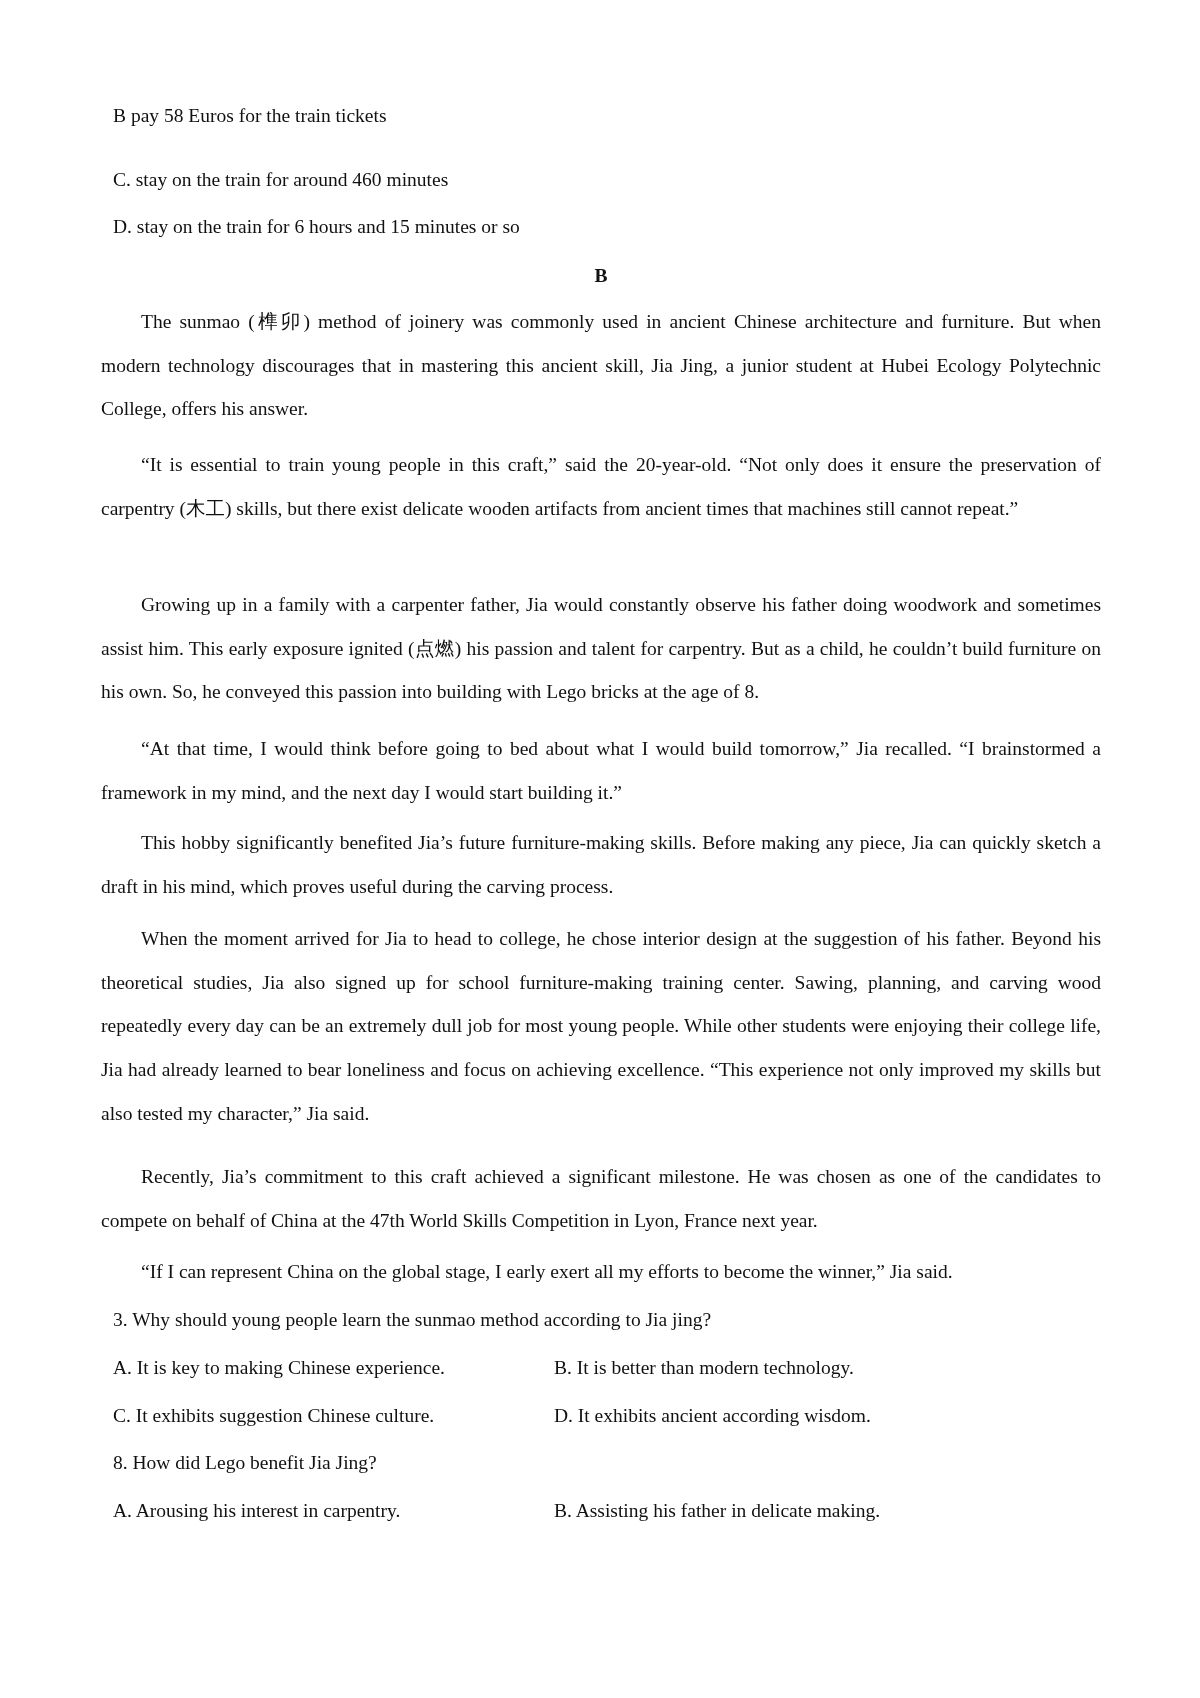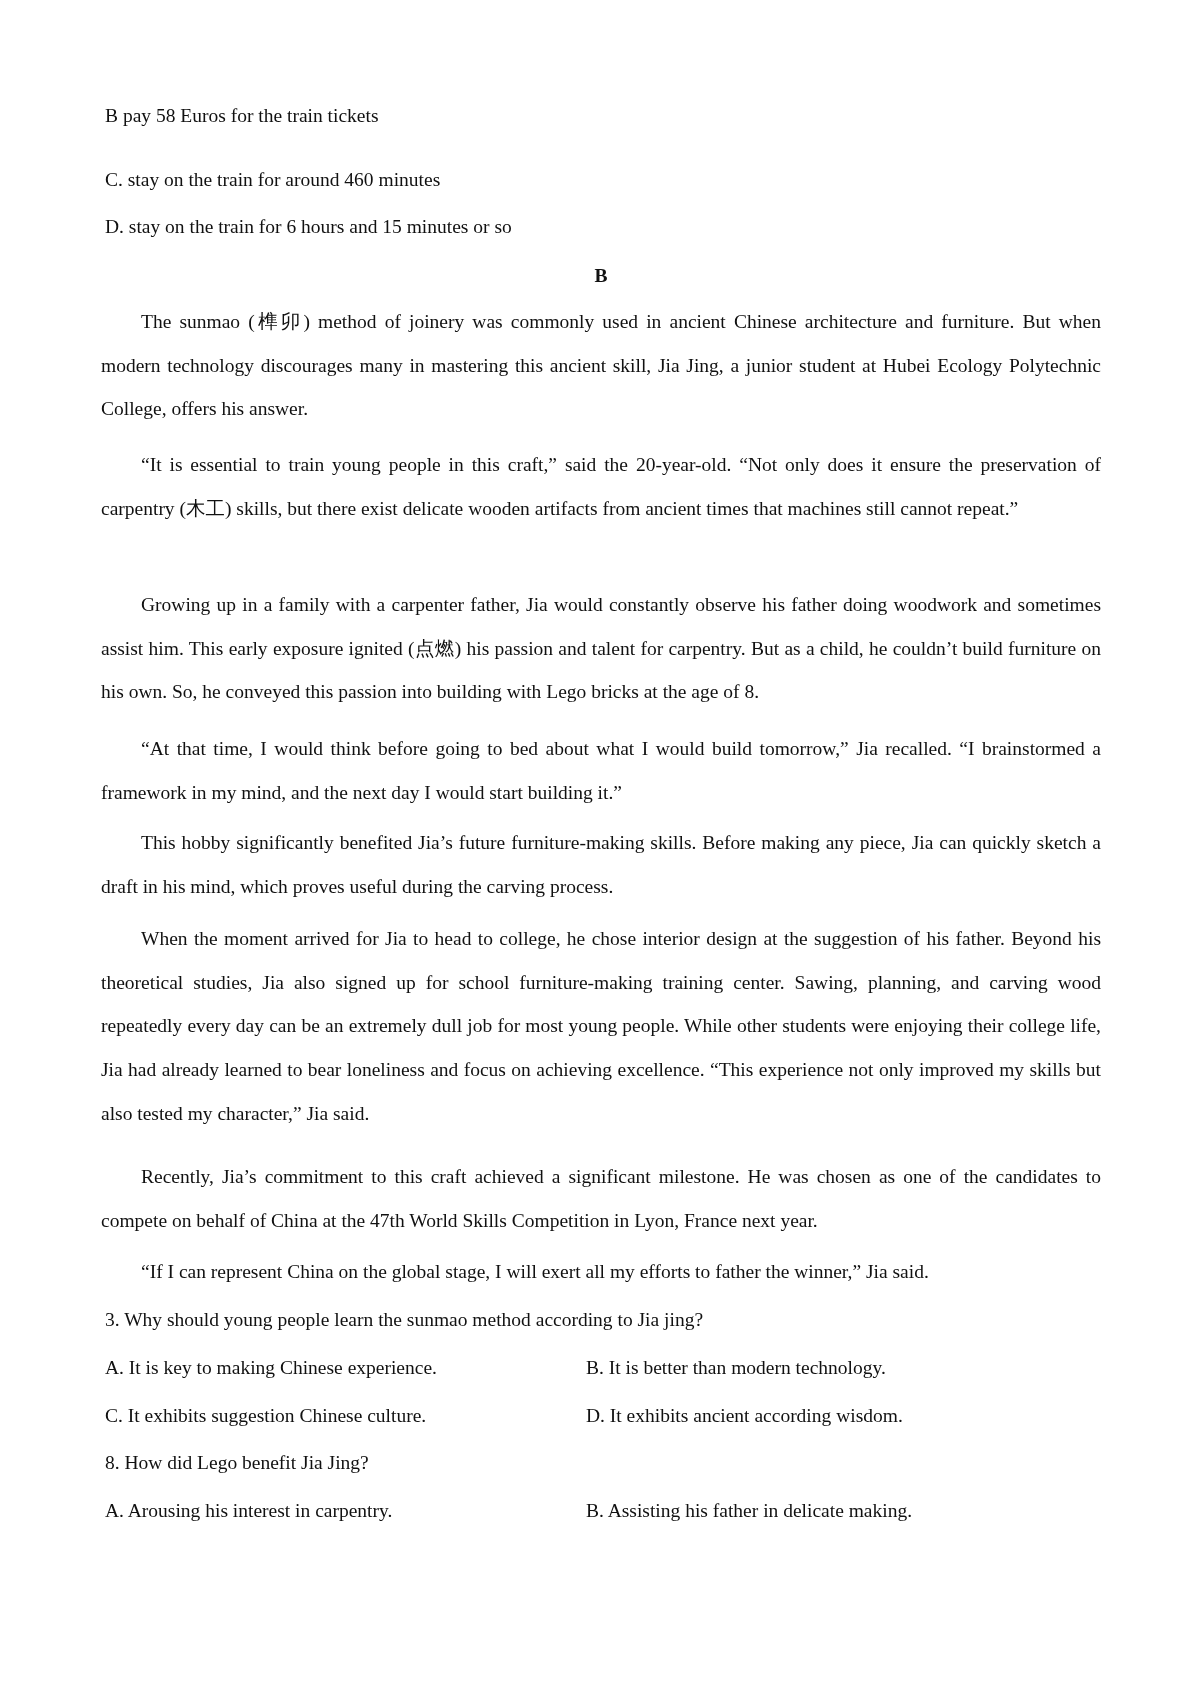--- a/index.html
+++ b/index.html
@@ -1,42 +1,42 @@
 <!DOCTYPE html>
 <html><head>
 <meta charset="utf-8">
 <style>
   html, body { margin:0; padding:0; background:#ffffff; }
   body { width:1200px; height:1698px; position:relative; overflow:hidden;
          font-family:"Liberation Serif", "DejaVu Serif", serif; color:#111; font-size:19.5px; }
   .page { position:absolute; left:101px; top:0; width:1000px; }
-  .line { position:absolute; left:4px; white-space:nowrap; line-height:24px; }
+  .line { position:absolute; left:12px; white-space:nowrap; line-height:24px; }
   .para { position:absolute; left:0; width:1000px; line-height:43.7px; text-align:justify; text-align-last:left; }
   .para.indent { text-indent:40px; }
   .heading { position:absolute; left:0; width:1000px; text-align:center; font-weight:bold; line-height:24px; }
-  .opt-right { left:453px;margin-left:32px; }
+  .opt-right { left:453px; }
 </style>
 </head>
 <body>
 
 <div class="page">
   <div class="line" style="top:104px">B   pay 58 Euros for the train tickets</div>
   <div class="line" style="top:168px">C. stay on the train for around 460 minutes</div>
   <div class="line" style="top:215px">D. stay on the train for 6 hours and 15 minutes or so</div>
 
   <div class="heading" style="top:264px">B</div>
 
-  <div class="para indent" style="top:300px">The sunmao (榫卯) method of joinery was commonly used in ancient Chinese architecture and furniture. But when modern technology discourages many in mastering this ancient skill, Jia Jing, a junior student at Hubei Ecology Polytechnic College, offers his answer.</div>
+  <div class="para indent" style="top:300px">The sunmao (榫卯) method of joinery was commonly used in ancient Chinese architecture and furniture. But when modern technology discourages that in mastering this ancient skill, Jia Jing, a junior student at Hubei Ecology Polytechnic College, offers his answer.</div>
   <div class="para indent" style="top:443px">“It is essential to train young people in this craft,” said the 20-year-old. “Not only does it ensure the preservation of carpentry (木工) skills, but there exist delicate wooden artifacts from ancient times that machines still cannot repeat.”</div>
   <div class="para indent" style="top:583px">Growing up in a family with a carpenter father, Jia would constantly observe his father doing woodwork and sometimes assist him. This early exposure ignited (点燃) his passion and talent for carpentry. But as a child, he couldn’t build furniture on his own. So, he conveyed this passion into building with Lego bricks at the age of 8.</div>
   <div class="para indent" style="top:727px">“At that time, I would think before going to bed about what I would build tomorrow,” Jia recalled. “I brainstormed a framework in my mind, and the next day I would start building it.”</div>
   <div class="para indent" style="top:821px">This hobby significantly benefited Jia’s future furniture-making skills. Before making any piece, Jia can quickly sketch a draft in his mind, which proves useful during the carving process.</div>
   <div class="para indent" style="top:917px">When the moment arrived for Jia to head to college, he chose interior design at the suggestion of his father. Beyond his theoretical studies, Jia also signed up for school furniture-making training center. Sawing, planning, and carving wood repeatedly every day can be an extremely dull job for most young people. While other students were enjoying their college life, Jia had already learned to bear loneliness and focus on achieving excellence. “This experience not only improved my skills but also tested my character,” Jia said.</div>
   <div class="para indent" style="top:1155px">Recently, Jia’s commitment to this craft achieved a significant milestone. He was chosen as one of the candidates to compete on behalf of China at the 47th World Skills Competition in Lyon, France next year.</div>
-  <div class="para indent" style="top:1250px">“If I can represent China on the global stage, I will exert all my efforts to father the winner,” Jia said.</div>
+  <div class="para indent" style="top:1250px">“If I can represent China on the global stage, I early exert all my efforts to become the winner,” Jia said.</div>
 
   <div class="line" style="top:1308px">3. Why should young people learn the sunmao method according to Jia jing?</div>
   <div class="line" style="top:1356px">A. It is key to making Chinese experience.</div>
   <div class="line opt-right" style="top:1356px">B. It is better than modern technology.</div>
   <div class="line" style="top:1404px">C. It exhibits suggestion Chinese culture.</div>
   <div class="line opt-right" style="top:1404px">D. It exhibits ancient according wisdom.</div>
 
   <div class="line" style="top:1451px">8. How did Lego benefit Jia Jing?</div>
   <div class="line" style="top:1499px">A. Arousing his interest in carpentry.</div>
   <div class="line opt-right" style="top:1499px">B. Assisting his father in delicate making.</div>

